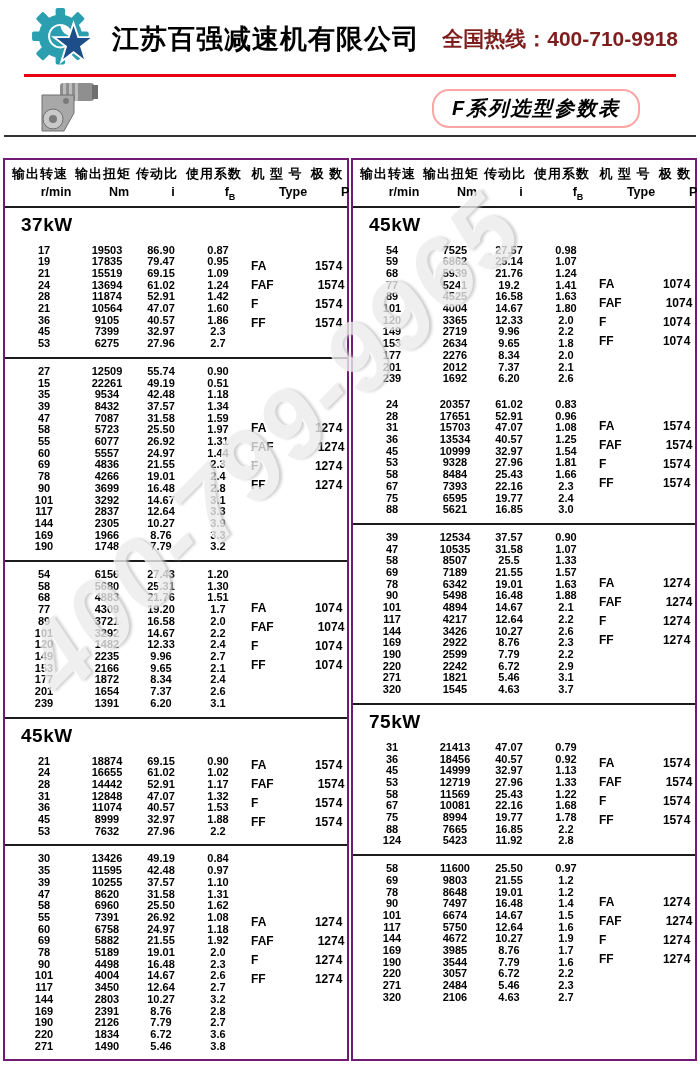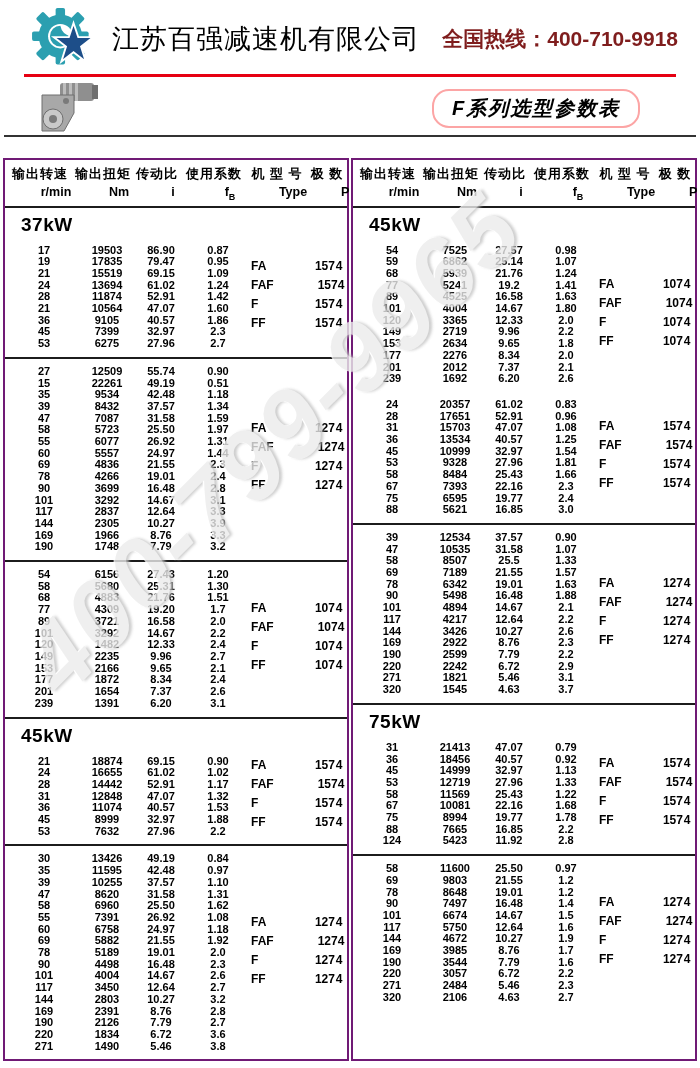--- a/index.html
+++ b/index.html
@@ -5,21 +5,21 @@
   * { margin:0; padding:0; box-sizing:border-box; }
   html,body { width:700px; }
   body {
     font-family:"Liberation Sans", sans-serif;
     background:#ffffff; color:#000;
     width:700px; height:1068px; position:relative; overflow:hidden;
   }
   
   .top-header { display:flex; align-items:center; padding:8px 22px 0 26px; height:70px; }
   .logo { width:80px; height:66px; flex:0 0 auto; }
-  .company { font-size:27px; font-weight:normal; letter-spacing:1px; margin-left:6px; white-space:nowrap; }
+  .company { font-size:27px; font-weight:bold; letter-spacing:1px; margin-left:6px; white-space:nowrap; }
   .hotline { margin-left:auto; color:#7f1d1d; font-size:21px; font-weight:bold; white-space:nowrap; }
   .red-line { height:3px; background:#e60012; margin:4px 24px 0 24px; }
   
   .sub-header { position:relative; height:60px; margin:0 4px; border-bottom:2px solid #333; }
   .product-img { position:absolute; left:26px; top:2px; }
   .badge {
     position:absolute; left:428px; top:12px;
     border:2px solid #fca5a5; border-radius:17px;
     padding:4px 18px; font-size:20px; font-weight:bold; font-style:italic;
     letter-spacing:2px; background:#fff; white-space:nowrap;

